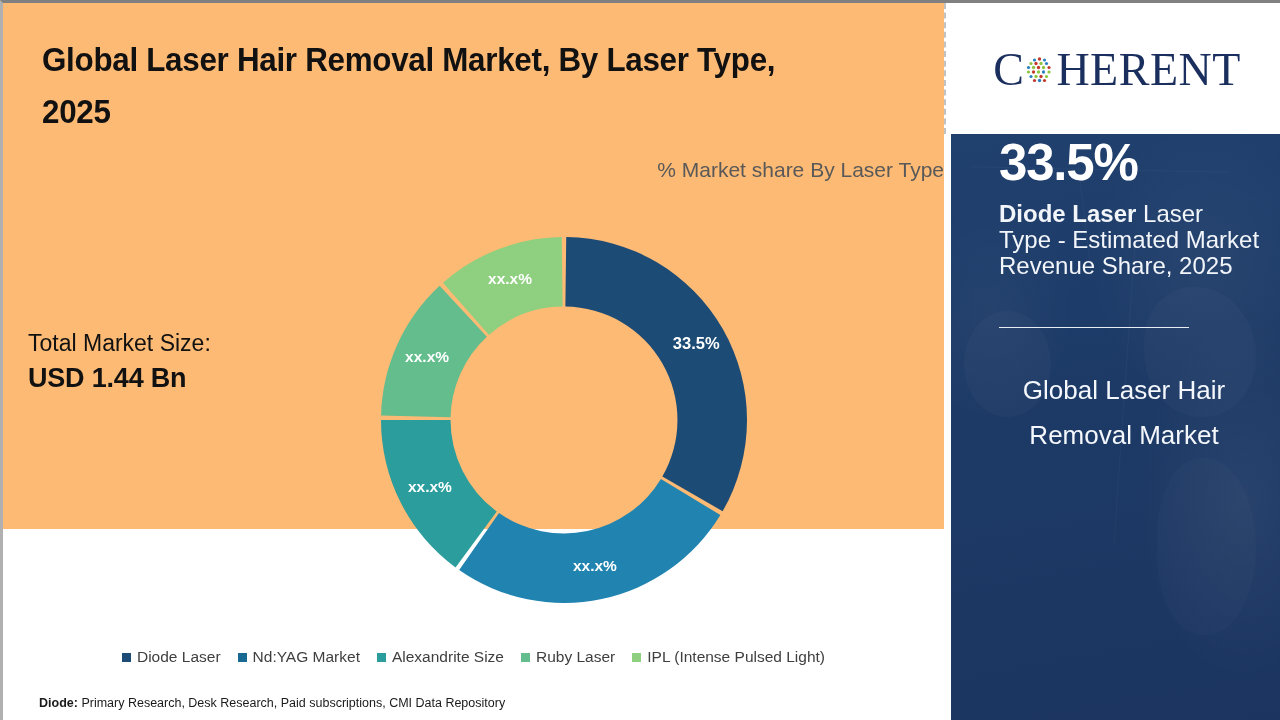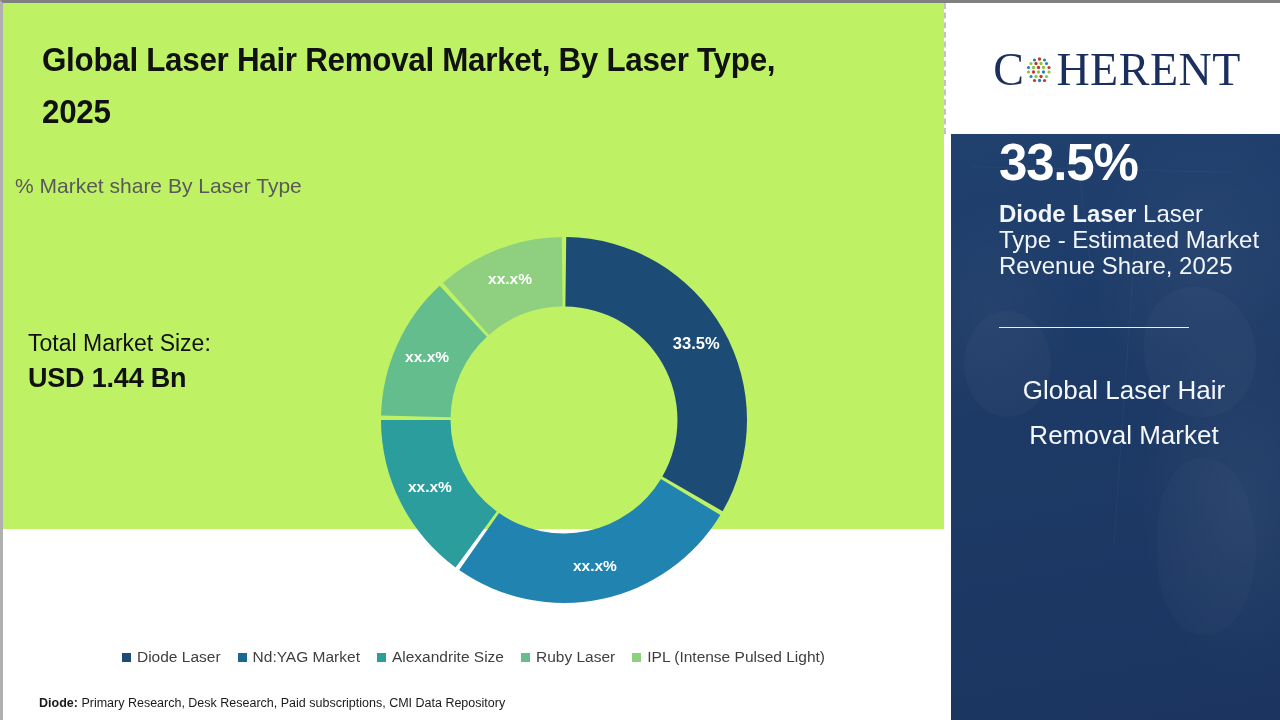--- a/index.html
+++ b/index.html
@@ -16,42 +16,42 @@
     background: #ffffff;
     border-top: 3px solid #808080;
     border-left: 3px solid #b0b0b0;
   }
 
   
   #left-panel {
     position: absolute;
     left: 0; top: 0;
     width: 941px; height: 526px;
-    background: #bef264;
+    background: #fdba74;
   }
 
   #page-title {
     position: absolute;
     left: 39px; top: 31px;
     width: 800px;
     font-size: 33px;
     font-weight: bold;
     line-height: 52px;
     letter-spacing: -0.3px;
     color: #111111;
     font-family: "Liberation Sans Narrow", "Liberation Sans", sans-serif;
     transform: scaleX(0.95);
     transform-origin: left top;
   }
 
   #chart-subtitle {
     position: absolute;
-    left: 0; top: 171px;
+    left: 0; top: 155px;
     width: 941px;
-    text-align: left;
+    text-align: right;
     font-size: 21px;
     color: #595959;
     padding-left: 12px;
   }
 
   #total-market {
     position: absolute;
     left: 25px; top: 323px;
     width: 300px;
     color: #111111;

